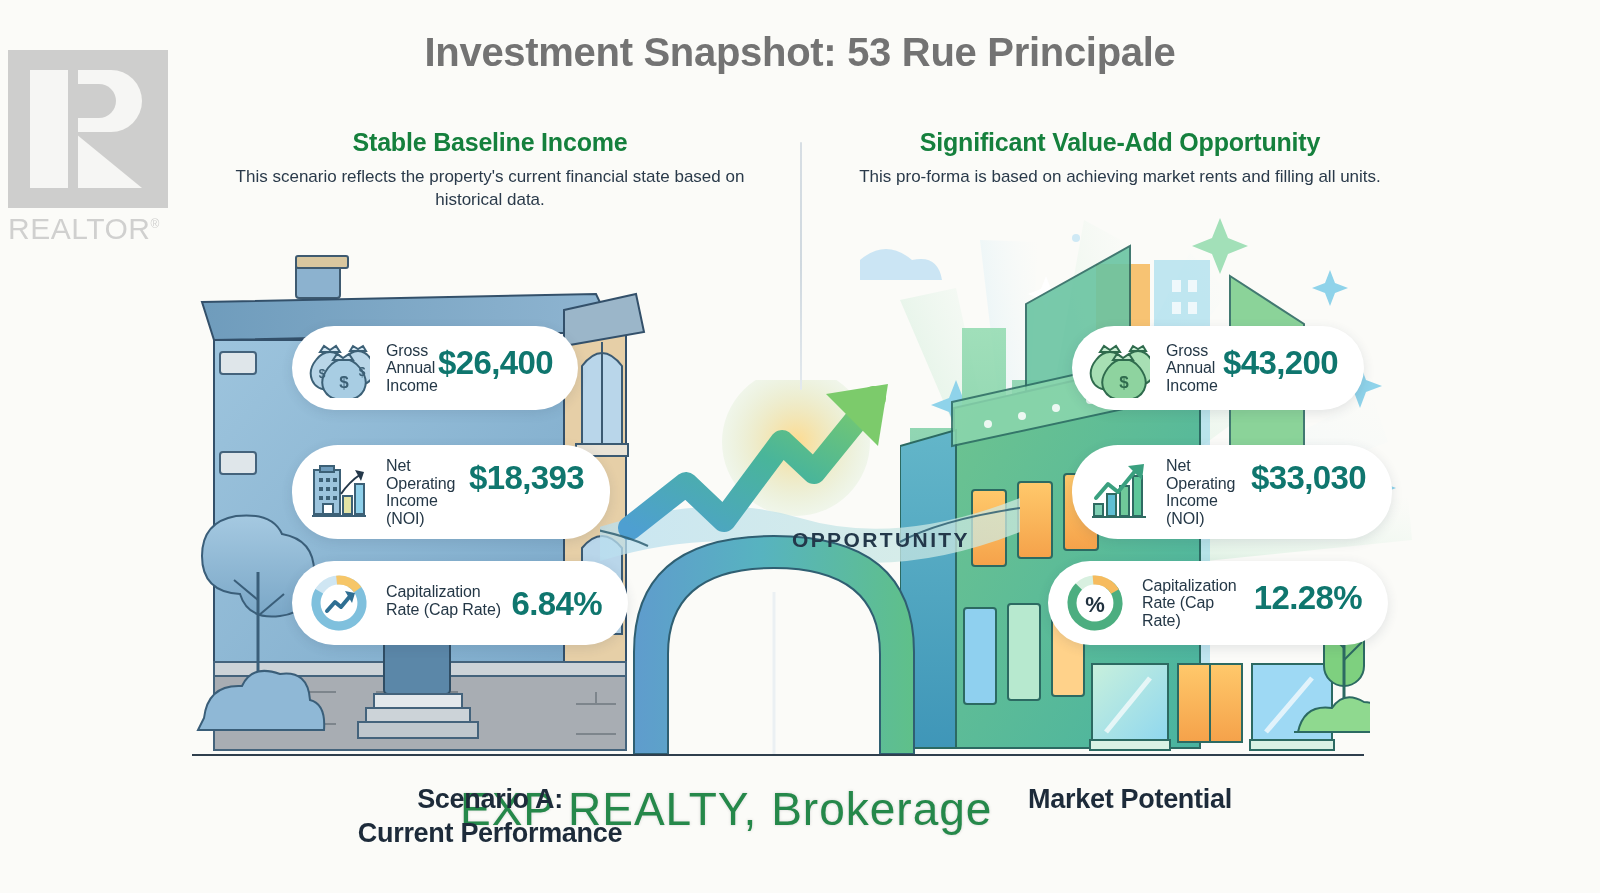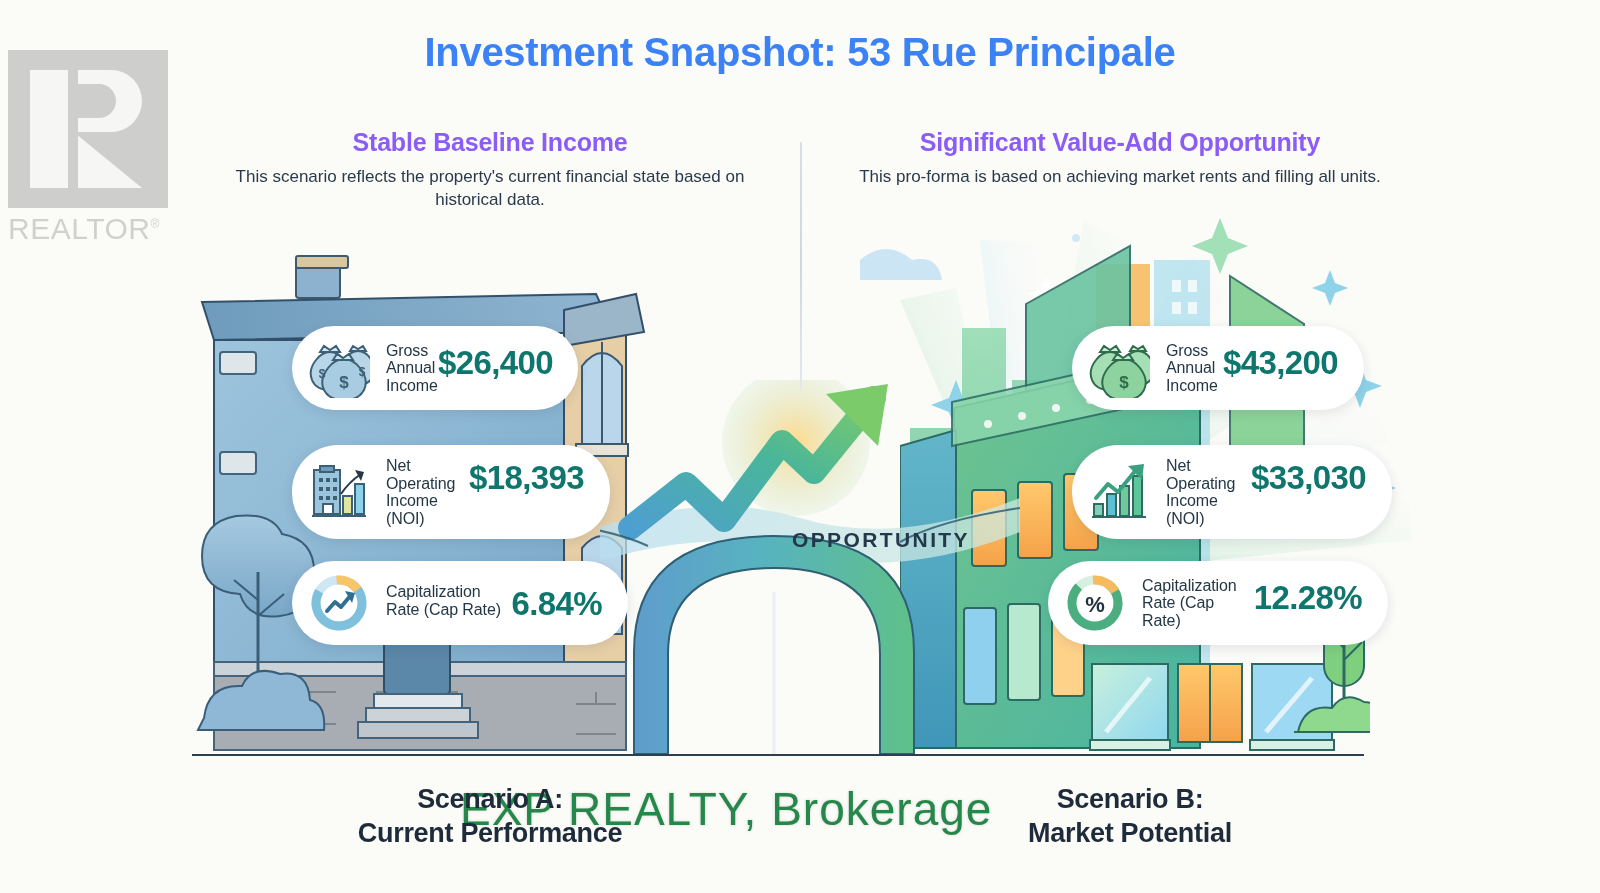--- a/index.html
+++ b/index.html
@@ -66,28 +66,28 @@
     color: #15803d; opacity: .93;
     text-shadow: 0 0 3px rgba(170,170,170,.55);
     pointer-events: none; white-space: nowrap;
   }
 
   
   #page-title {
     position: absolute; top: 30px; left: 0; width: 1600px;
     text-align: center;
     font-size: 40px; font-weight: bold;
-    color: #3b82f6; letter-spacing: -.3px;
+    color: #737373; letter-spacing: -.3px;
   }
 
   .col-head { position: absolute; text-align: center; }
   #left-head  { left: 220px; top: 128px; width: 540px; }
   #right-head { left: 840px; top: 128px; width: 560px; }
   .col-head .h {
-    font-size: 25px; font-weight: bold; color: #8b5cf6;
+    font-size: 25px; font-weight: bold; color: #15803d;
     letter-spacing: -.2px;
   }
   .col-head .sub {
     margin-top: 9px;
     font-size: 17px; line-height: 1.33; color: #2a3a4a;
   }
 
   
   #divider {
     position: absolute; left: 800px; top: 142px;
@@ -517,17 +517,16 @@
 
   <div id="ground"></div>
 
   <div id="exp-watermark">EXP REALTY, Brokerage</div>
 
   <div class="scenario" id="scenario-a">
     <div>Scenario A:</div>
     <div>Current Performance</div>
   </div>
   <div class="scenario" id="scenario-b">
-    <div>Scenario B:</div>
     <div>Market Potential</div>
   </div>
 
 </div>
 
 </body></html>

